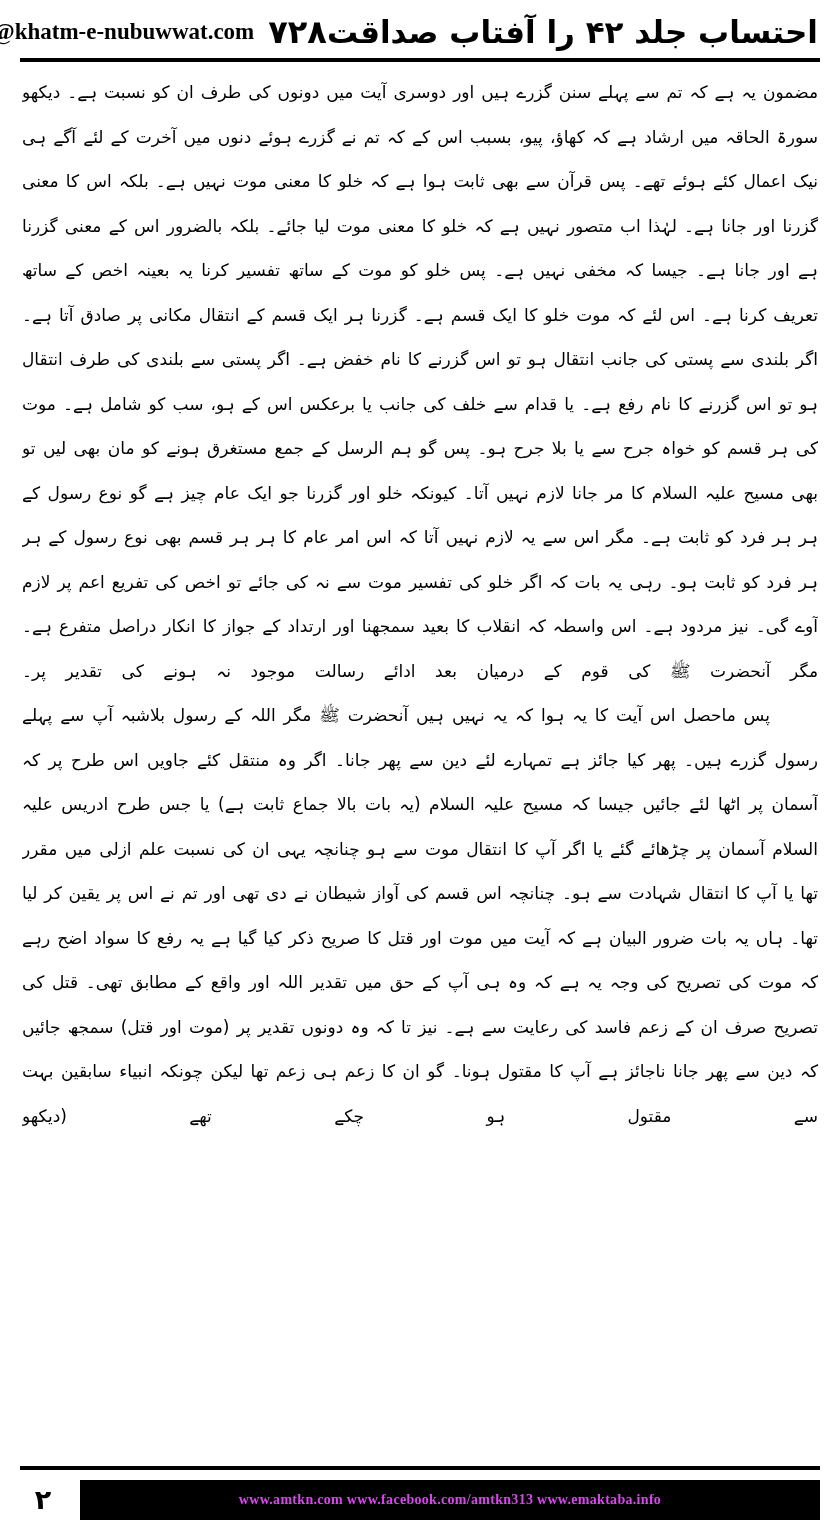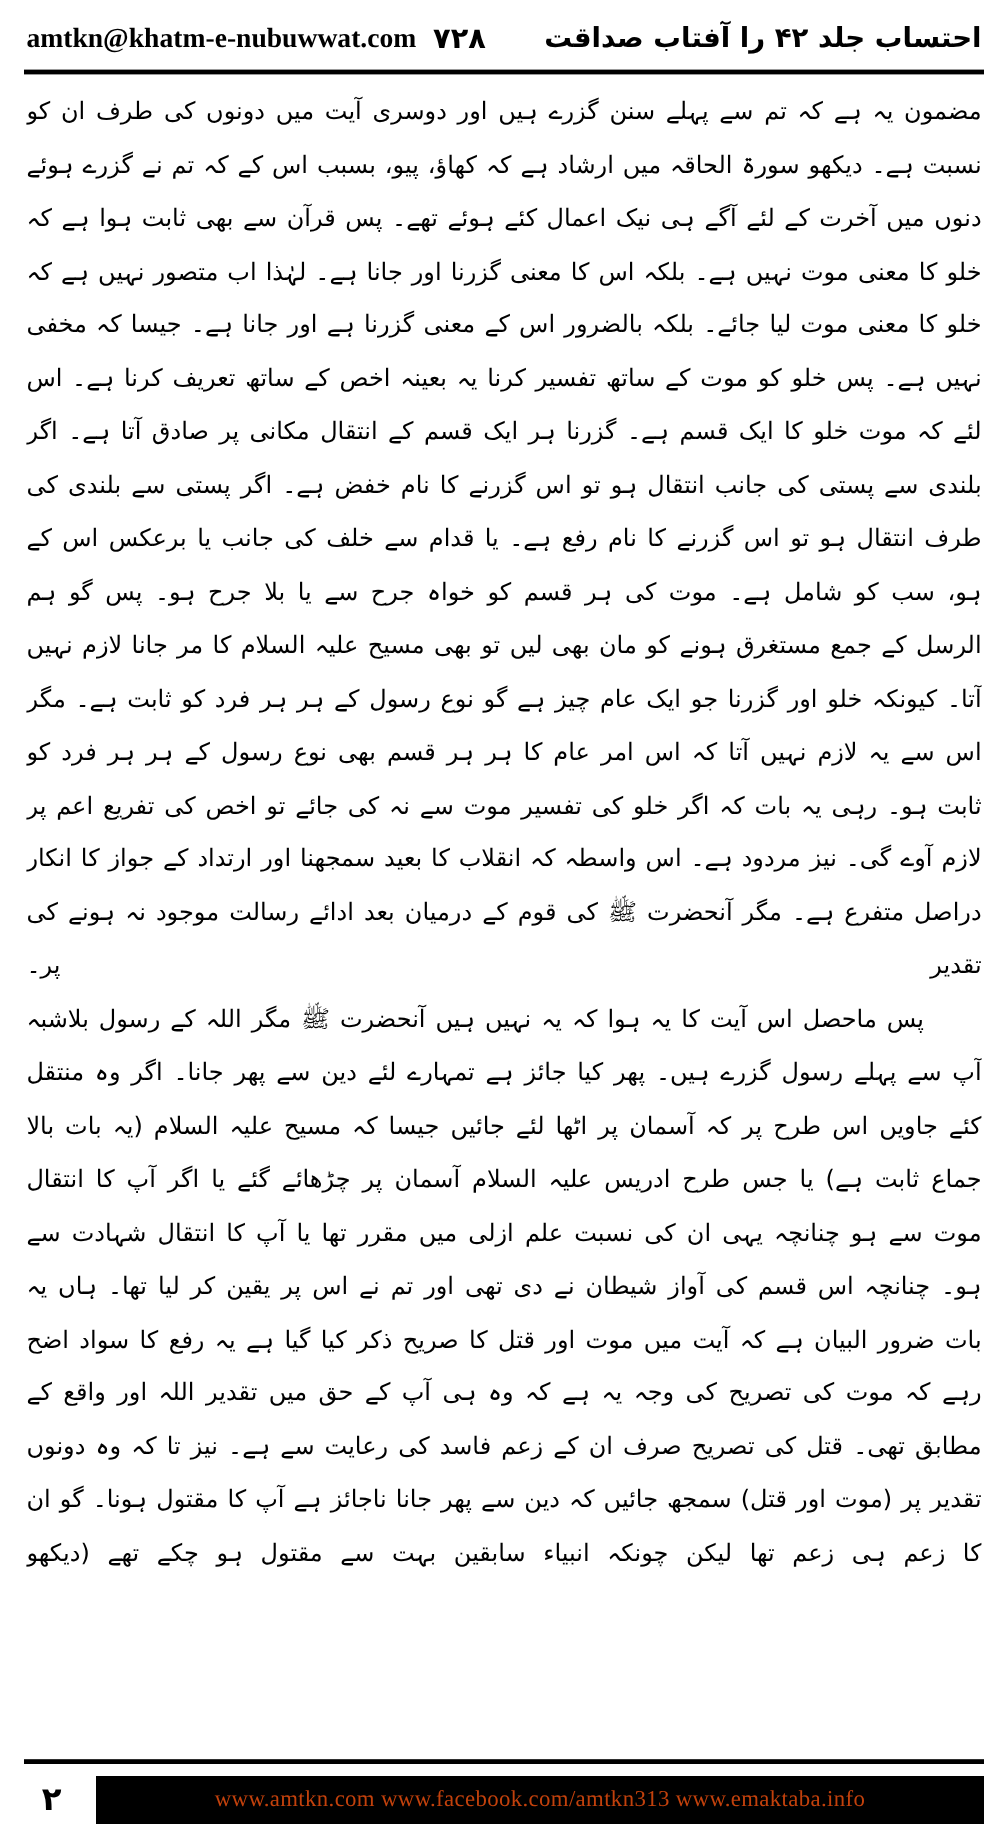--- a/index.html
+++ b/index.html
@@ -23,35 +23,35 @@
     top: 10px;
     left: 22px;
     right: 22px;
     height: 44px;
     display: flex;
     align-items: center;
     justify-content: space-between;
     direction: rtl;
   }
   .header-right {
-    font-size: 23px;
+    font-size: 31px;
     font-weight: bold;
     color: #000;
     white-space: nowrap;
     letter-spacing: 0px;
     direction: rtl;
   }
   .header-left {
     display: flex;
     align-items: center;
     gap: 14px;
     direction: rtl;
   }
   .page-number-top {
-    font-size: 24px;
+    font-size: 32px;
     font-weight: bold;
     color: #000;
     direction: rtl;
   }
   .header-email {
     font-size: 23px;
     font-weight: bold;
     color: #000;
     font-family: "Liberation Serif", "DejaVu Serif", serif;
     white-space: nowrap;
@@ -69,21 +69,21 @@
   
   .body {
     position: absolute;
     top: 70px;
     left: 22px;
     right: 22px;
     bottom: 110px;
     direction: rtl;
     text-align: justify;
     text-align-last: justify;
-    font-size: 20px;
+    font-size: 17px;
     line-height: 44.5px;
     color: #000;
     overflow: hidden;
   }
   .body p {
     margin: 0;
     padding: 0;
     direction: rtl;
     text-align: justify;
     text-align-last: justify;
@@ -114,23 +114,23 @@
     left: 60px;
     right: 0;
     top: 14px;
     height: 40px;
     background: #000;
     display: flex;
     align-items: center;
     justify-content: center;
   }
   .footer-links {
-    color: #c2410c;
-    font-size: 19px;
-    font-weight: normal;
+    color: #d946ef;
+    font-size: 14px;
+    font-weight: bold;
     font-family: "Liberation Serif", "DejaVu Serif", serif;
     letter-spacing: 0.3px;
     white-space: nowrap;
   }
   .footer-pageno {
     position: absolute;
     left: 0;
     top: 10px;
     width: 46px;
     height: 46px;

